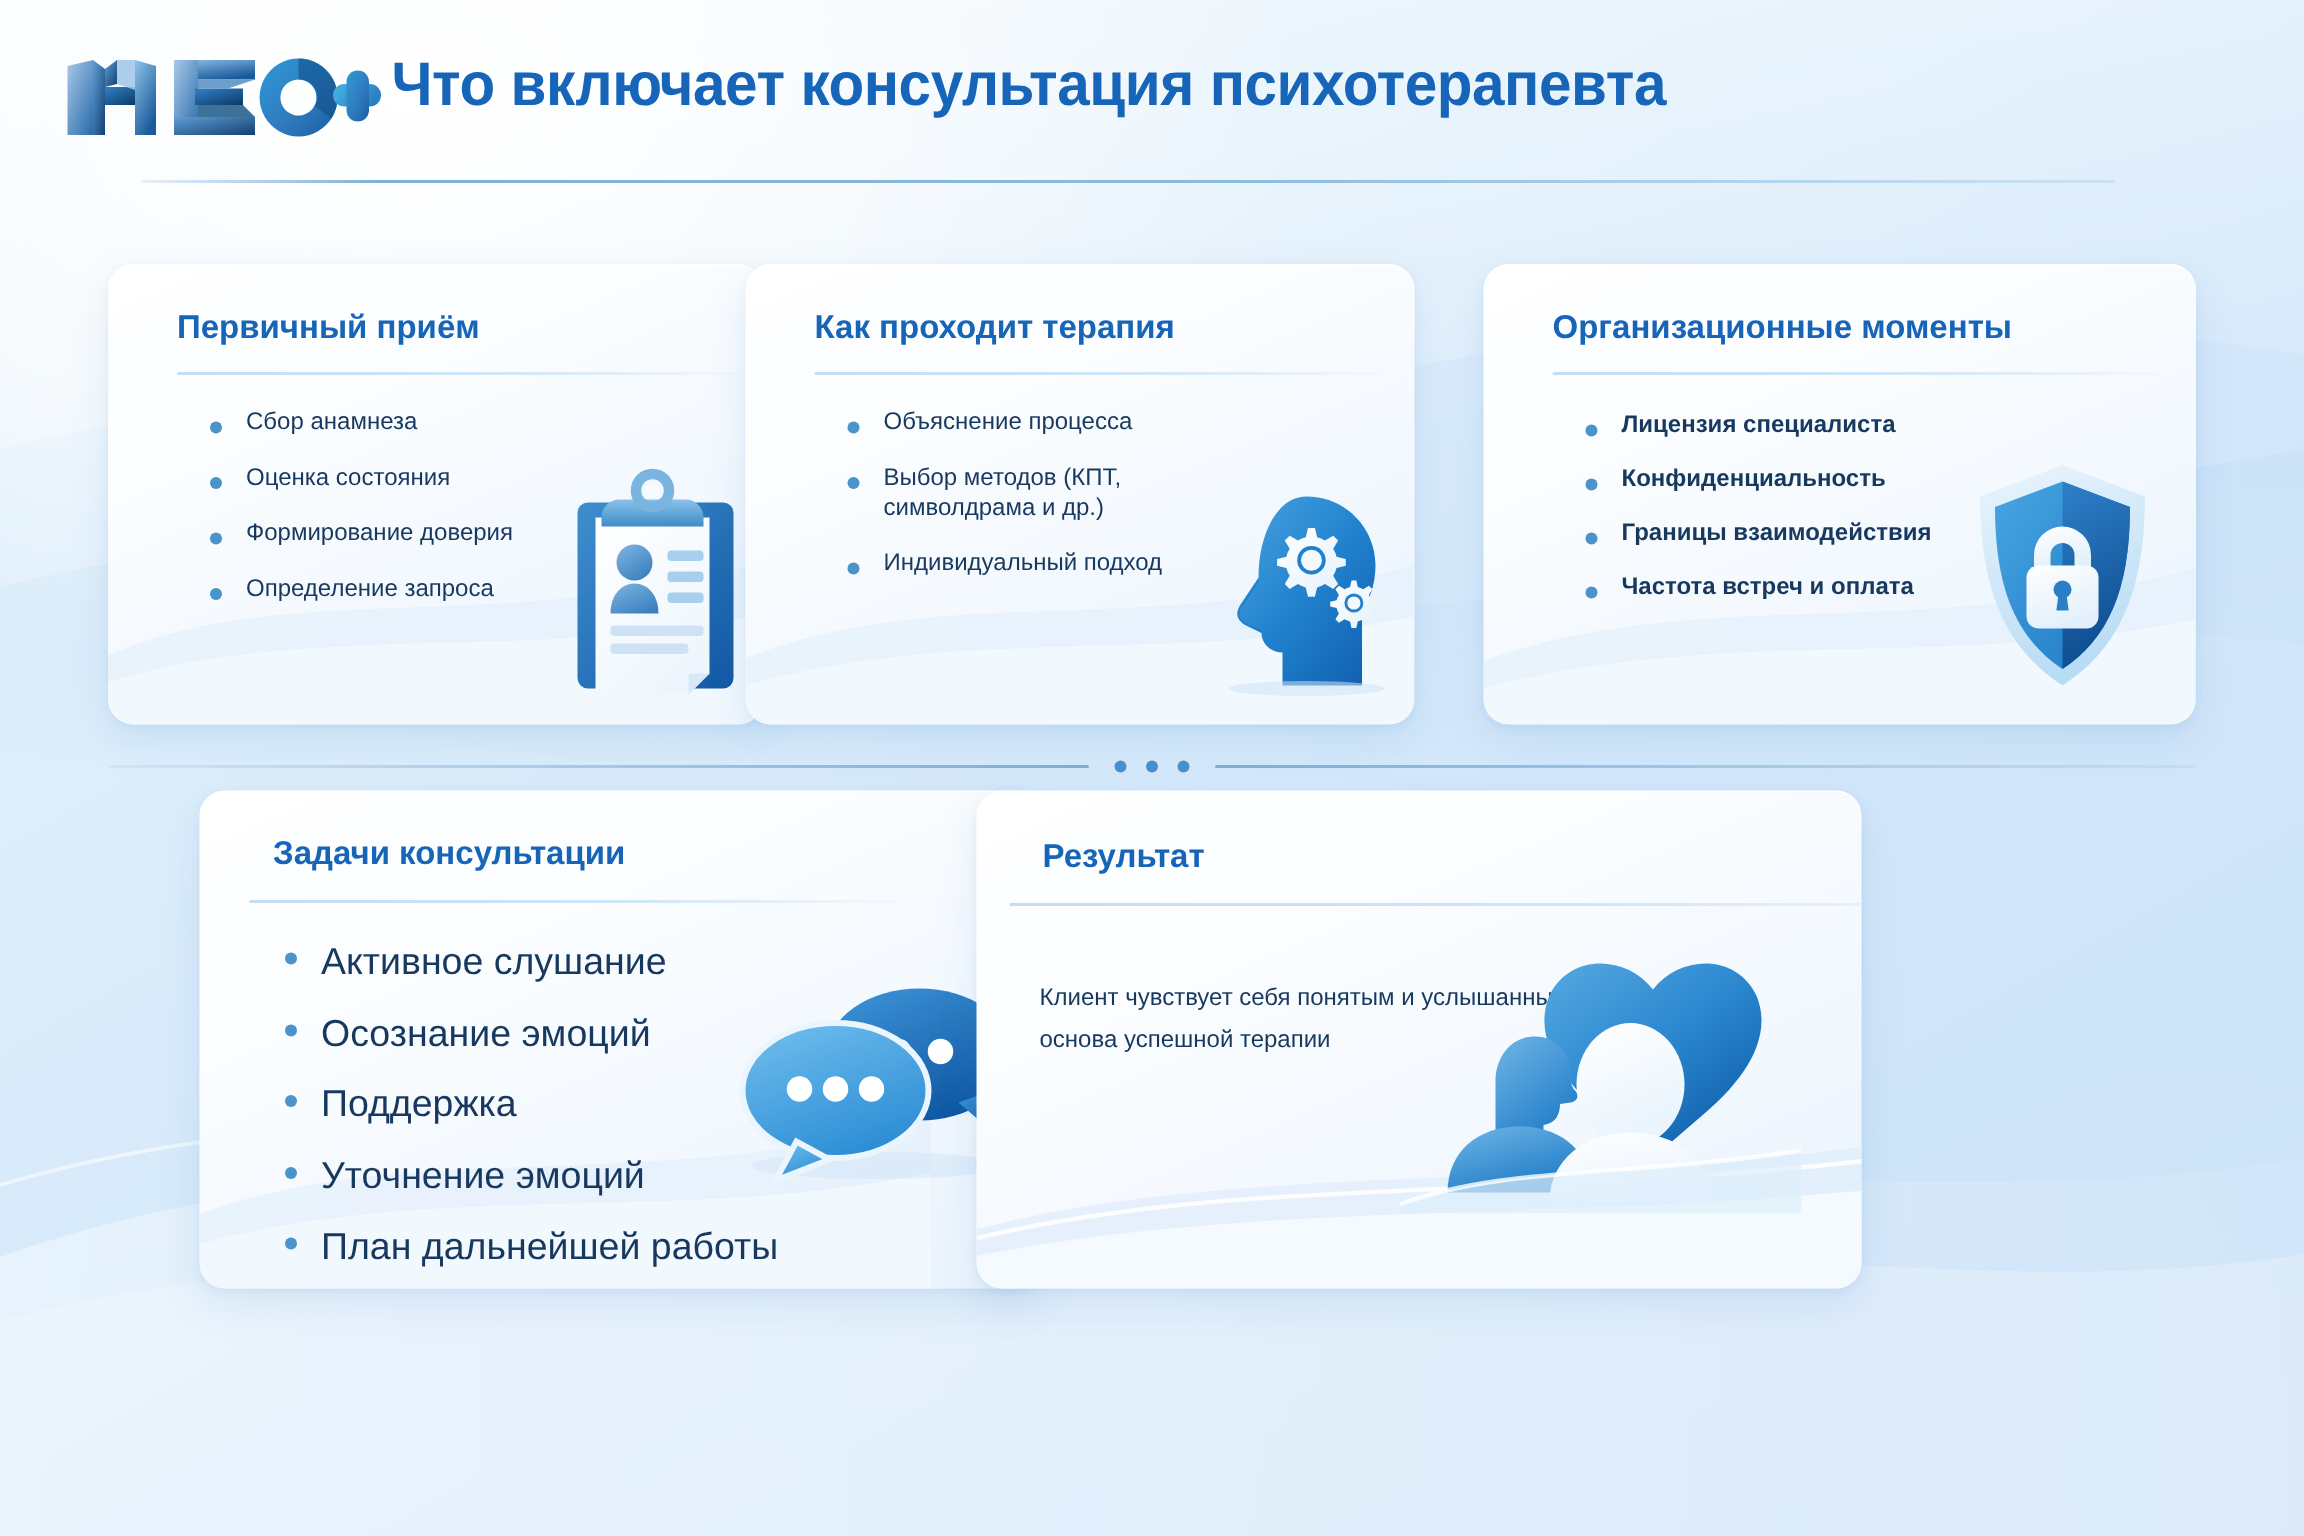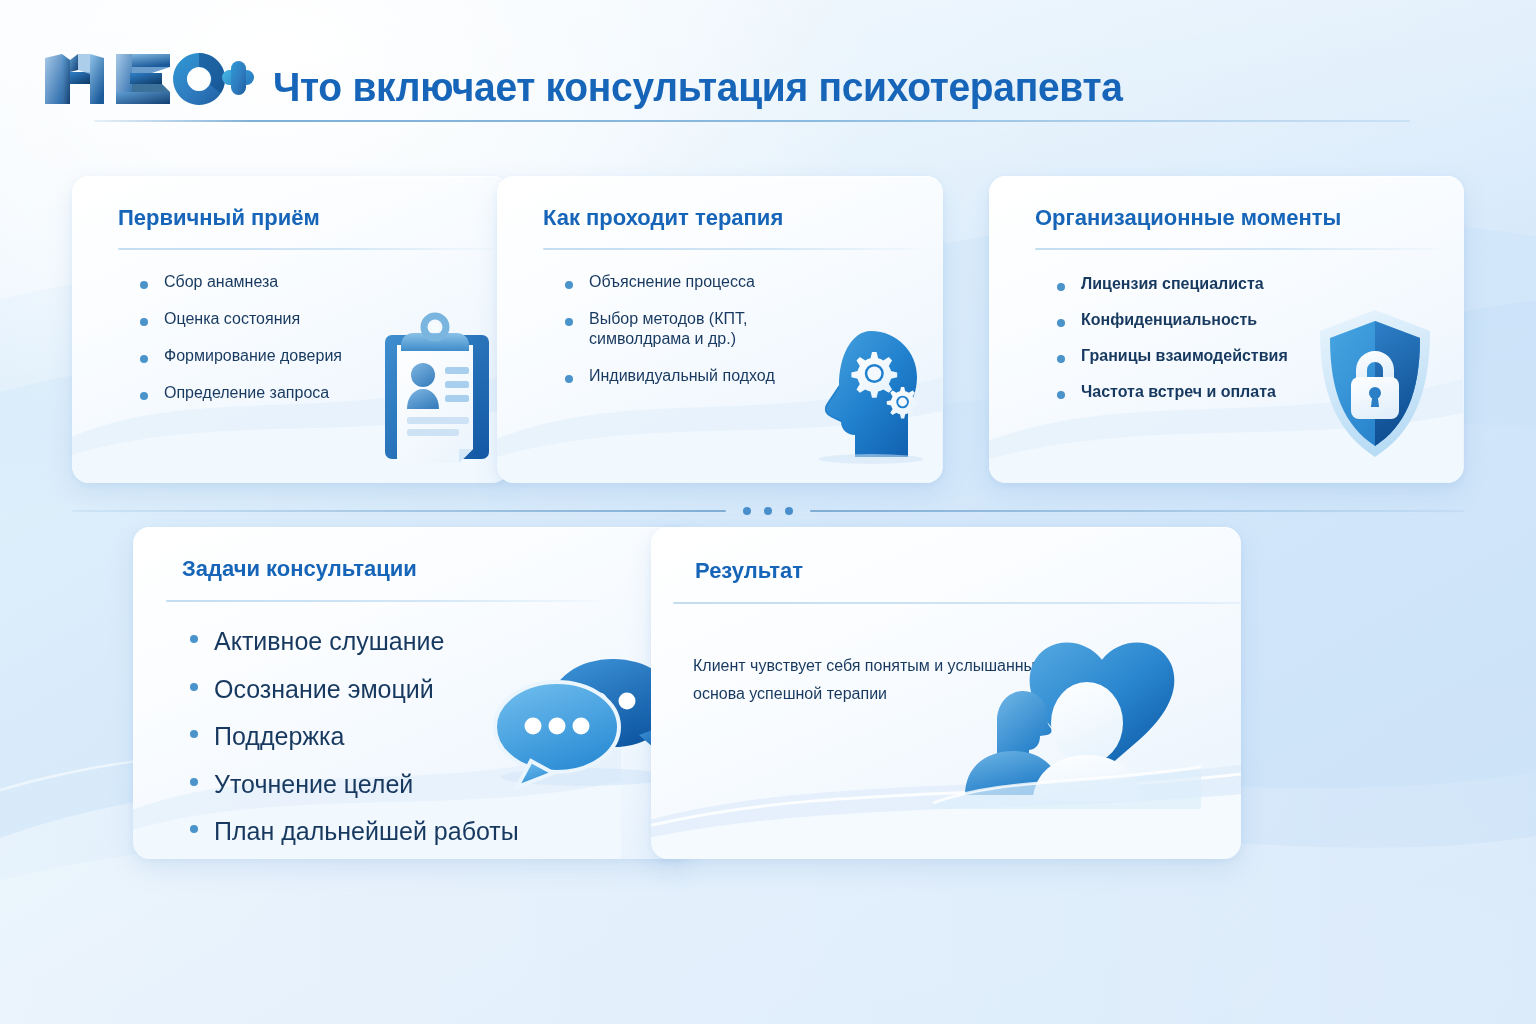--- a/index.html
+++ b/index.html
@@ -39,22 +39,22 @@
   
   .header {
     position: absolute;
     left: 38px;
     top: 36px;
     width: 1372px;
     height: 100px;
   }
   .header-row {
     display: flex;
-    align-items: flex-end;
-    gap: 18px;
+    align-items: flex-start;
+    gap: 6px;
     height: 72px;
     padding-left: 4px;
   }
   .logo { flex: 0 0 auto; line-height: 0; }
   .page-title {
     font-size: 41px;
     font-weight: bold;
     color: #1665b8;
     letter-spacing: -0.3px;
     white-space: nowrap;
@@ -448,21 +448,21 @@
     <svg class="card-inner-wave" viewBox="0 0 490 180" preserveAspectRatio="none">
       <path d="M0,130 C140,78 300,118 490,66 L490,180 L0,180 Z" fill="#e4f0fb" opacity="0.7"></path>
       <path d="M0,150 C160,106 320,138 490,102 L490,180 L0,180 Z" fill="#f2f8fe" opacity="0.9"></path>
     </svg>
     <div class="card-title">Задачи консультации</div>
     <div class="card-rule"></div>
     <ul class="card-list">
       <li>Активное слушание</li>
       <li>Осознание эмоций</li>
       <li>Поддержка</li>
-      <li>Уточнение целей</li>
+      <li>Уточнение эмоций</li>
       <li>План дальнейшей работы</li>
     </ul>
     <span class="card-icon" style="right:10px; bottom:70px;">
       <svg width="196" height="140" viewBox="0 0 196 140" aria-hidden="true">
         <defs>
           <linearGradient id="bubDark" x1="0" y1="0" x2="0.6" y2="1">
             <stop offset="0%" stop-color="#3f96d9"></stop>
               <stop offset="100%" stop-color="#0f57a3"></stop>
           </linearGradient>
           <linearGradient id="bubLight" x1="0" y1="0" x2="0.5" y2="1">

